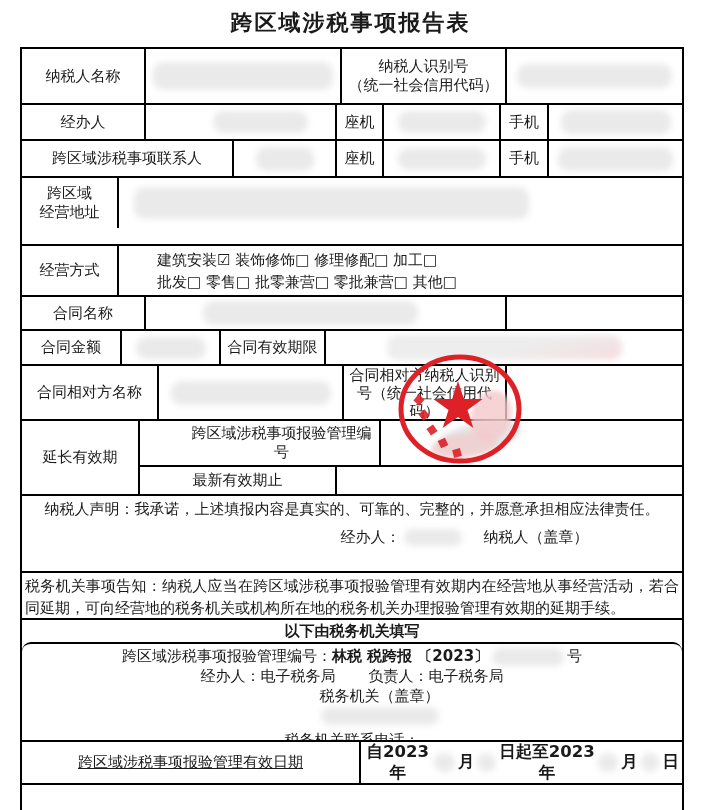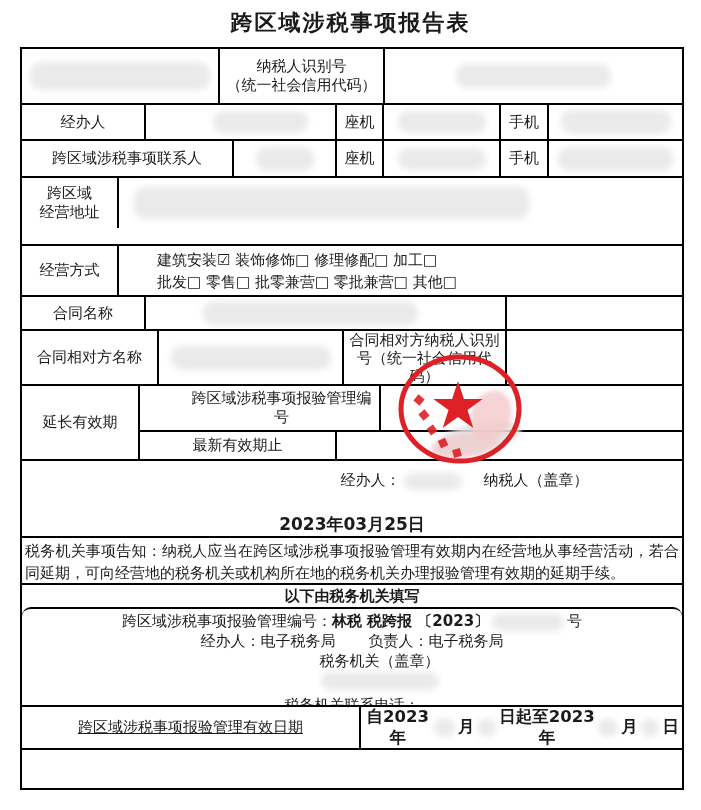--- a/index.html
+++ b/index.html
@@ -50,20 +50,21 @@
 </head>
 <body>
 
 <div class="page">
 
   <div class="title">跨区域涉税事项报告表</div>
 
   <div class="tbl">
 
     <div class="row h54">
+      <div class="cell w122">纳税人名称</div>
       <div class="cell w196">
           <span class="redact" style="width:180px;height:28px;"></span>
         </div>
       <div class="cell w165">
         <span><span>纳税人识别号</span><br>
         <span>（统一社会信用代码）</span></span>
       </div>
       <div class="cell f1">
           <span class="redact" style="width:155px;height:24px;"></span>
         </div>
@@ -118,20 +119,30 @@
     </div>
 
     <div class="row h34">
       <div class="cell w122">合同名称</div>
       <div class="cell w361">
           <span class="redact" style="width:215px;height:24px;margin-left:-30px;"></span>
         </div>
       <div class="cell f1"></div>
     </div>
 
+    <div class="row h35">
+      <div class="cell w98">合同金额</div>
+      <div class="cell w99">
+          <span class="redact" style="width:70px;height:22px;"></span>
+        </div>
+      <div class="cell w105">合同有效期限</div>
+      <div class="cell f1">
+          <span class="redact pinkish" style="width:235px;height:25px;"></span>
+        </div>
+    </div>
 
     <div class="row h55">
       <div class="cell w135">合同相对方名称</div>
       <div class="cell w185">
           <span class="redact" style="width:160px;height:24px;"></span>
         </div>
       <div class="cell w163" style="line-height:1.2;">合同相对方纳税人识别号（统一社会信用代码）</div>
       <div class="cell f1"></div>
     </div>
 
@@ -144,20 +155,21 @@
         </div>
         <div class="subrow h30">
           <div class="cell w195" style="height:100%;">最新有效期止</div>
           <div class="cell f1" style="height:100%;"></div>
         </div>
       </div>
     </div>
 
     <div class="row h77">
       <div class="cell f1 decl">
+        <div>纳税人声明：我承诺，上述填报内容是真实的、可靠的、完整的，并愿意承担相应法律责任。</div>
         <div class="sig">
           <span>经办人：</span><span class="redact inlineblur" style="width:58px;height:17px;"></span>
           <span style="margin-left:14px;">纳税人（盖章）</span>
         </div>
         <div class="date">2023年03月25日</div>
       </div>
     </div>
 
     <div class="row h47">
       <div class="cell f1 notice">税务机关事项告知：纳税人应当在跨区域涉税事项报验管理有效期内在经营地从事经营活动，若合同延期，可向经营地的税务机关或机构所在地的税务机关办理报验管理有效期的延期手续。</div>

